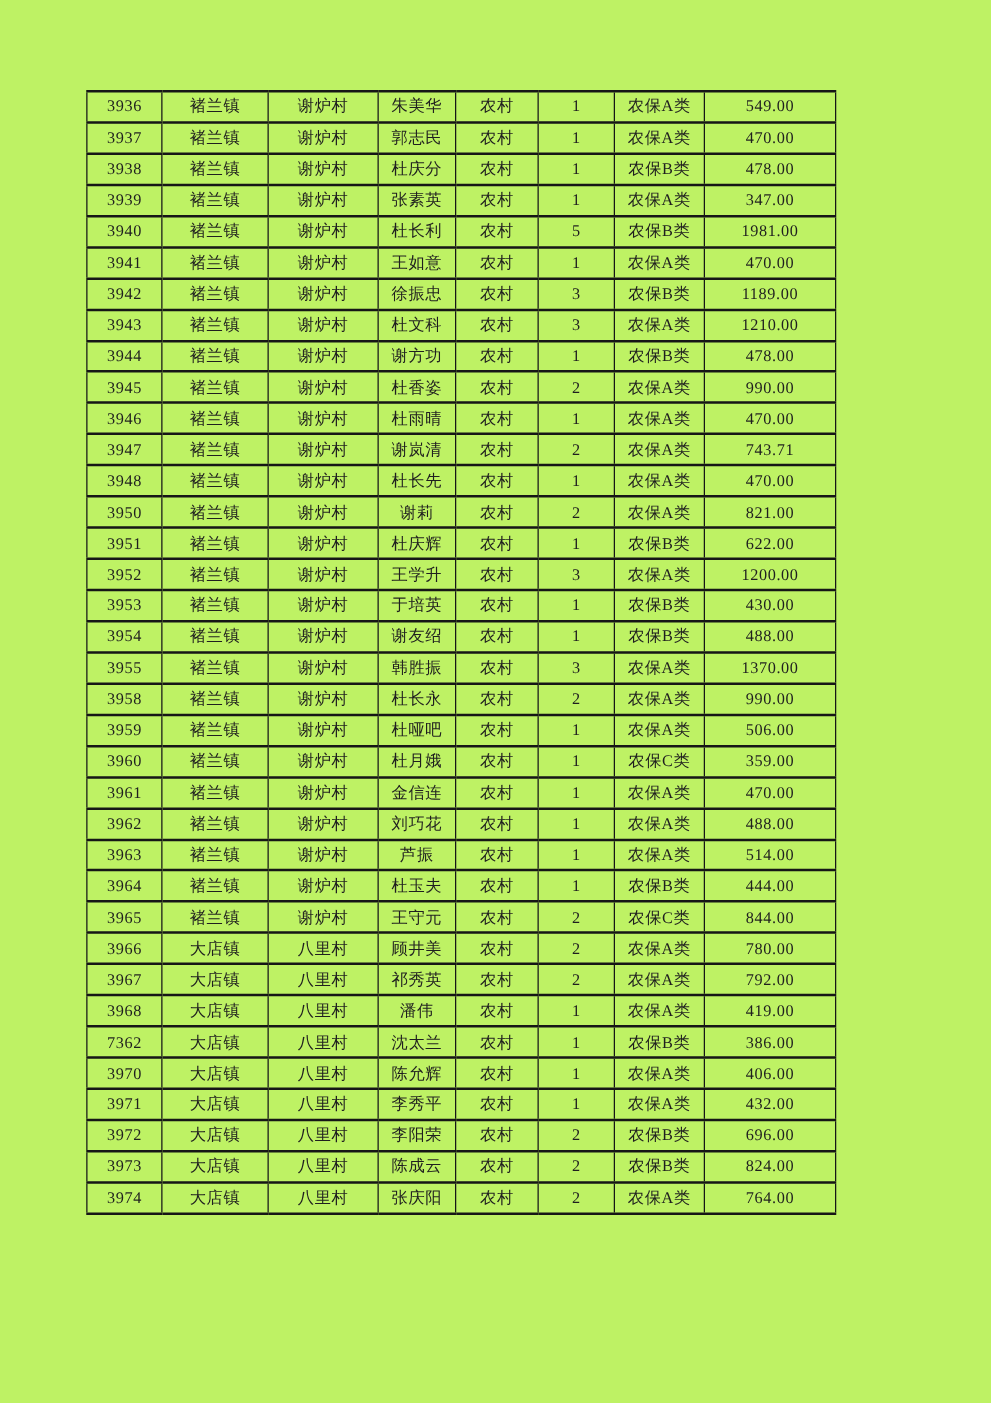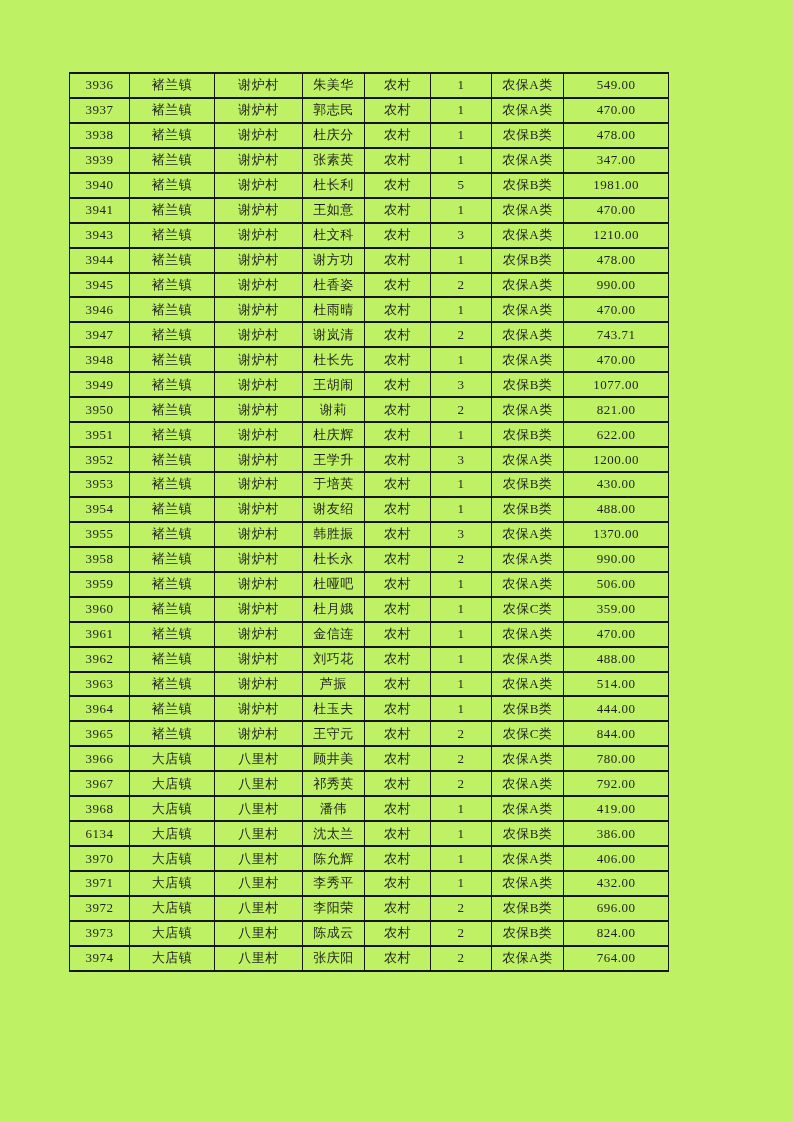--- a/index.html
+++ b/index.html
@@ -111,20 +111,30 @@
           <td>3941</td>
           <td>褚兰镇</td>
           <td>谢炉村</td>
           <td>王如意</td>
           <td>农村</td>
           <td>1</td>
           <td>农保A类</td>
           <td>470.00</td>
         </tr>
         <tr>
+          <td>3942</td>
+          <td>褚兰镇</td>
+          <td>谢炉村</td>
+          <td>徐振忠</td>
+          <td>农村</td>
+          <td>3</td>
+          <td>农保B类</td>
+          <td>1189.00</td>
+        </tr>
+        <tr>
           <td>3943</td>
           <td>褚兰镇</td>
           <td>谢炉村</td>
           <td>杜文科</td>
           <td>农村</td>
           <td>3</td>
           <td>农保A类</td>
           <td>1210.00</td>
         </tr>
         <tr>
@@ -169,30 +179,20 @@
         </tr>
         <tr>
           <td>3948</td>
           <td>褚兰镇</td>
           <td>谢炉村</td>
           <td>杜长先</td>
           <td>农村</td>
           <td>1</td>
           <td>农保A类</td>
           <td>470.00</td>
-        </tr>
-        <tr>
-          <td>3949</td>
-          <td>褚兰镇</td>
-          <td>谢炉村</td>
-          <td>王胡闹</td>
-          <td>农村</td>
-          <td>3</td>
-          <td>农保B类</td>
-          <td>1077.00</td>
         </tr>
         <tr>
           <td>3950</td>
           <td>褚兰镇</td>
           <td>谢炉村</td>
           <td>谢莉</td>
           <td>农村</td>
           <td>2</td>
           <td>农保A类</td>
           <td>821.00</td>
@@ -351,21 +351,21 @@
           <td>3968</td>
           <td>大店镇</td>
           <td>八里村</td>
           <td>潘伟</td>
           <td>农村</td>
           <td>1</td>
           <td>农保A类</td>
           <td>419.00</td>
         </tr>
         <tr>
-          <td>6134</td>
+          <td>7362</td>
           <td>大店镇</td>
           <td>八里村</td>
           <td>沈太兰</td>
           <td>农村</td>
           <td>1</td>
           <td>农保B类</td>
           <td>386.00</td>
         </tr>
         <tr>
           <td>3970</td>

